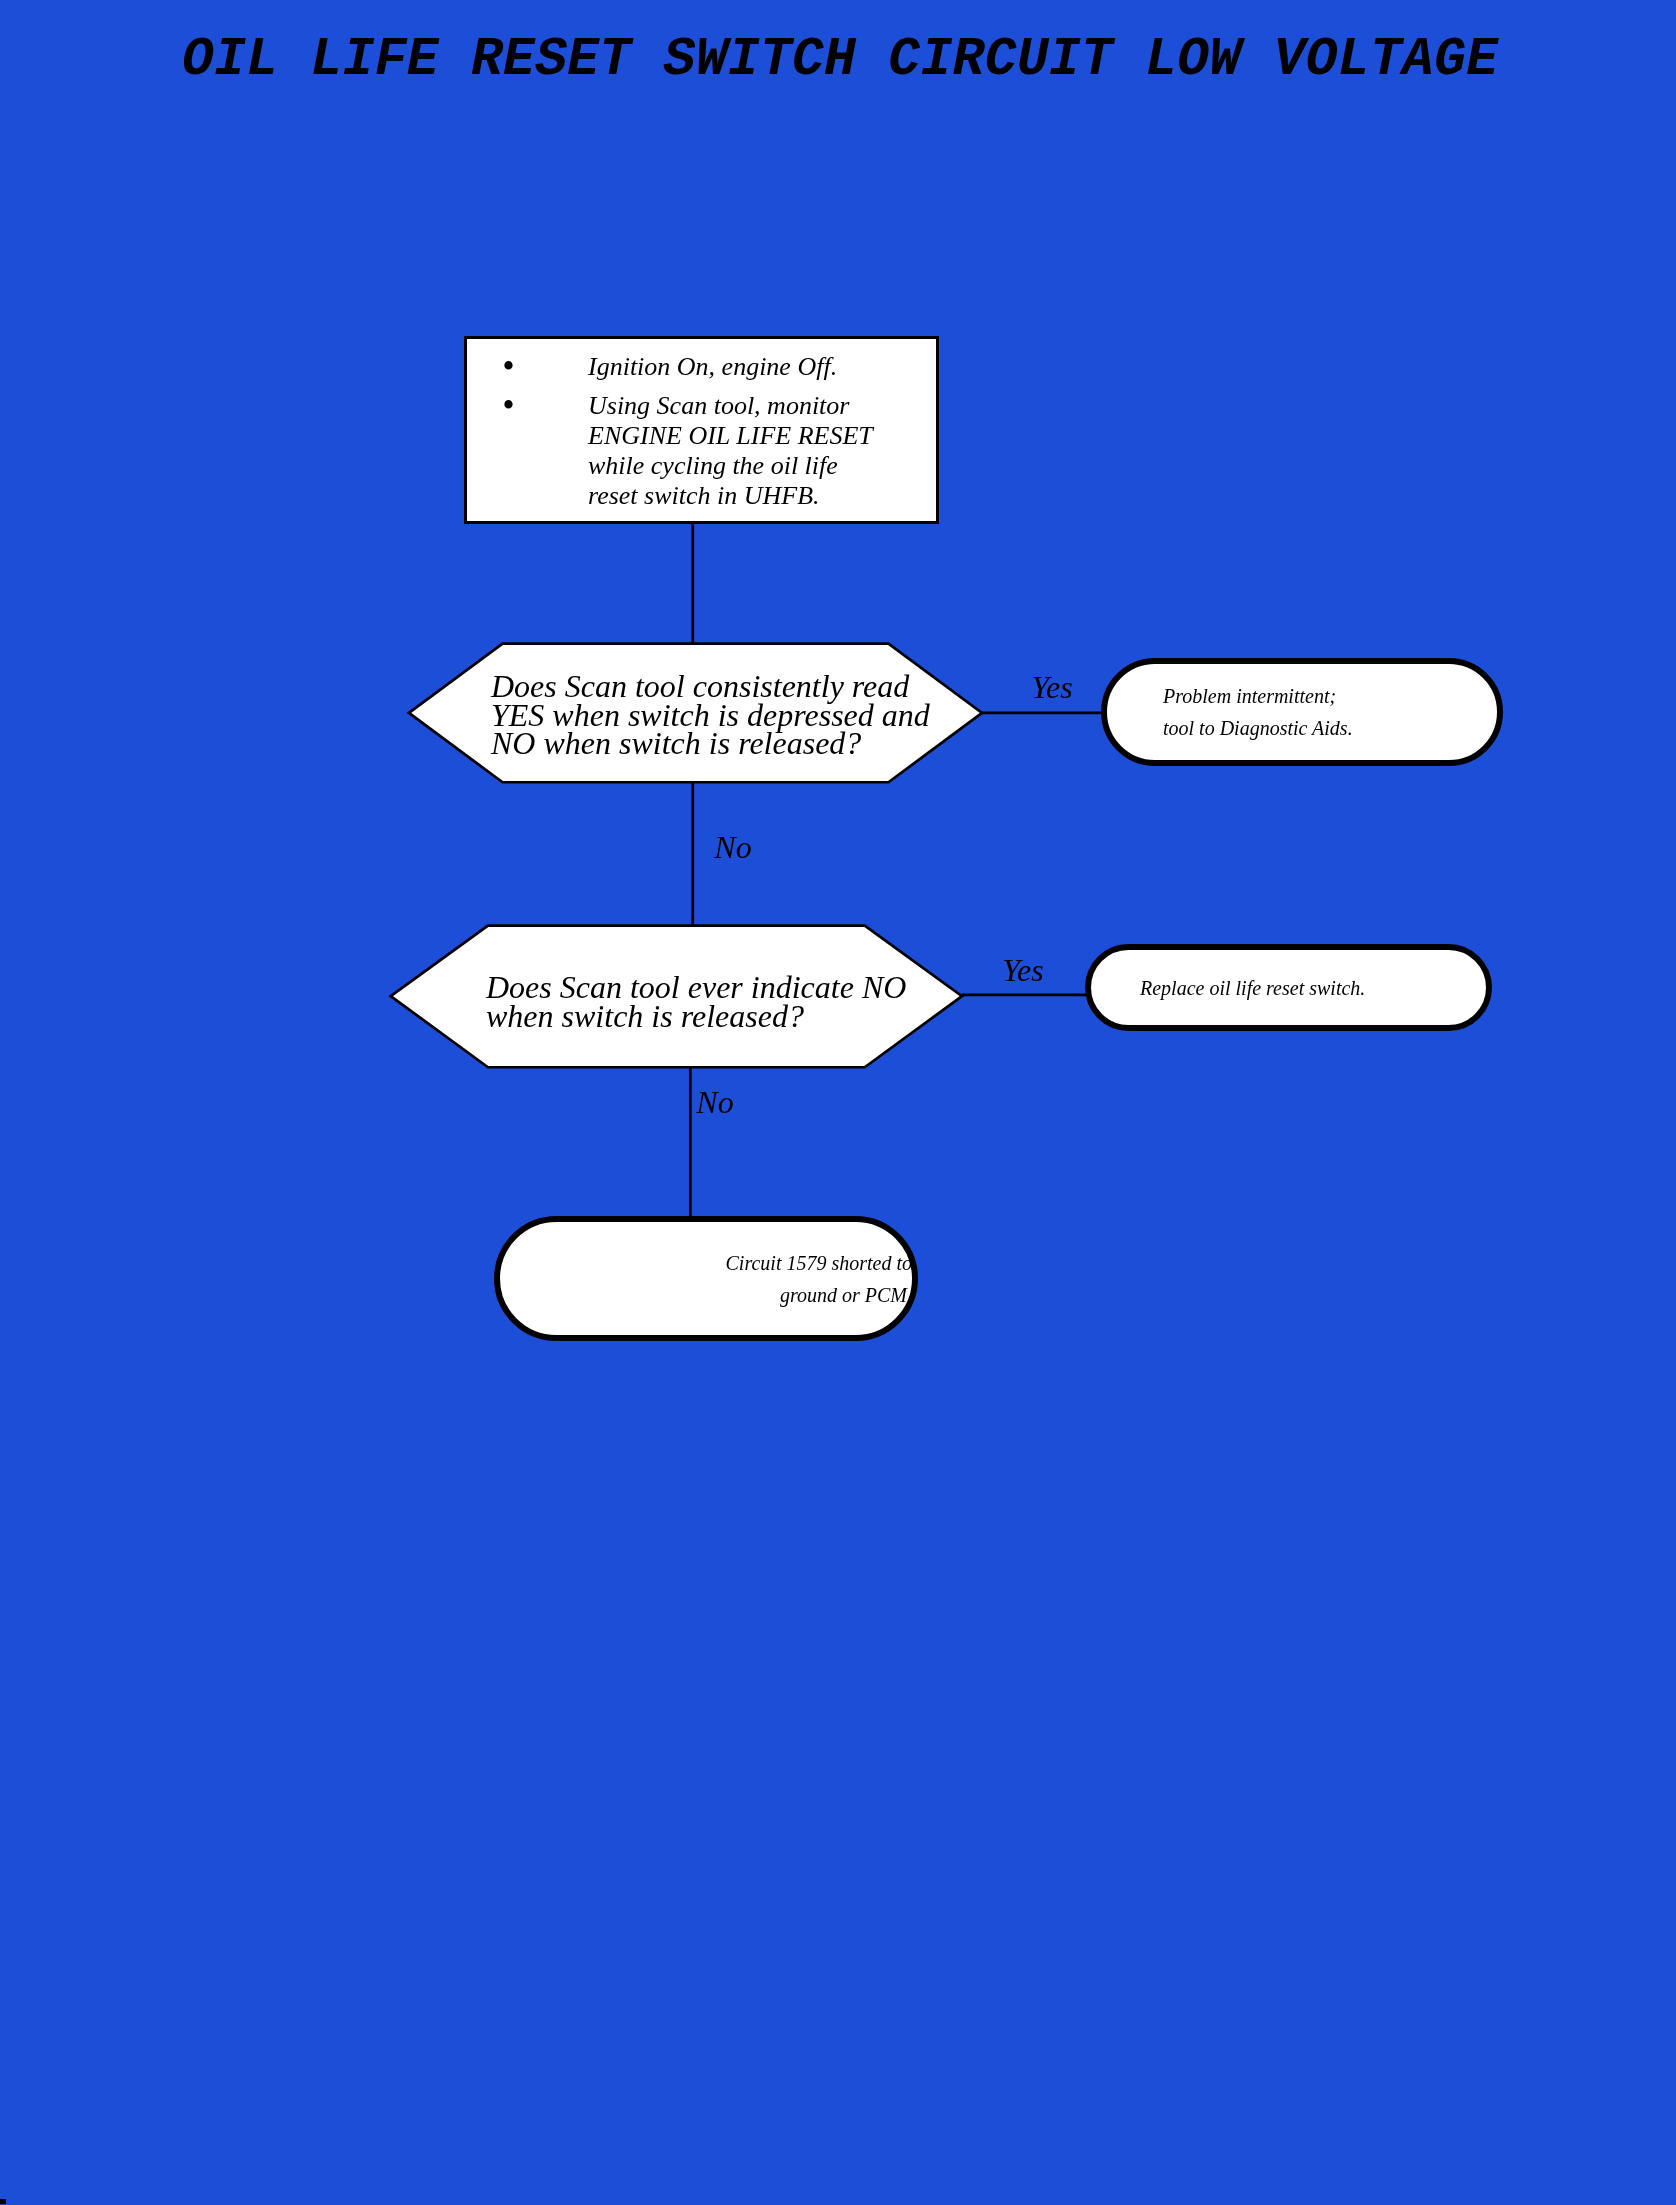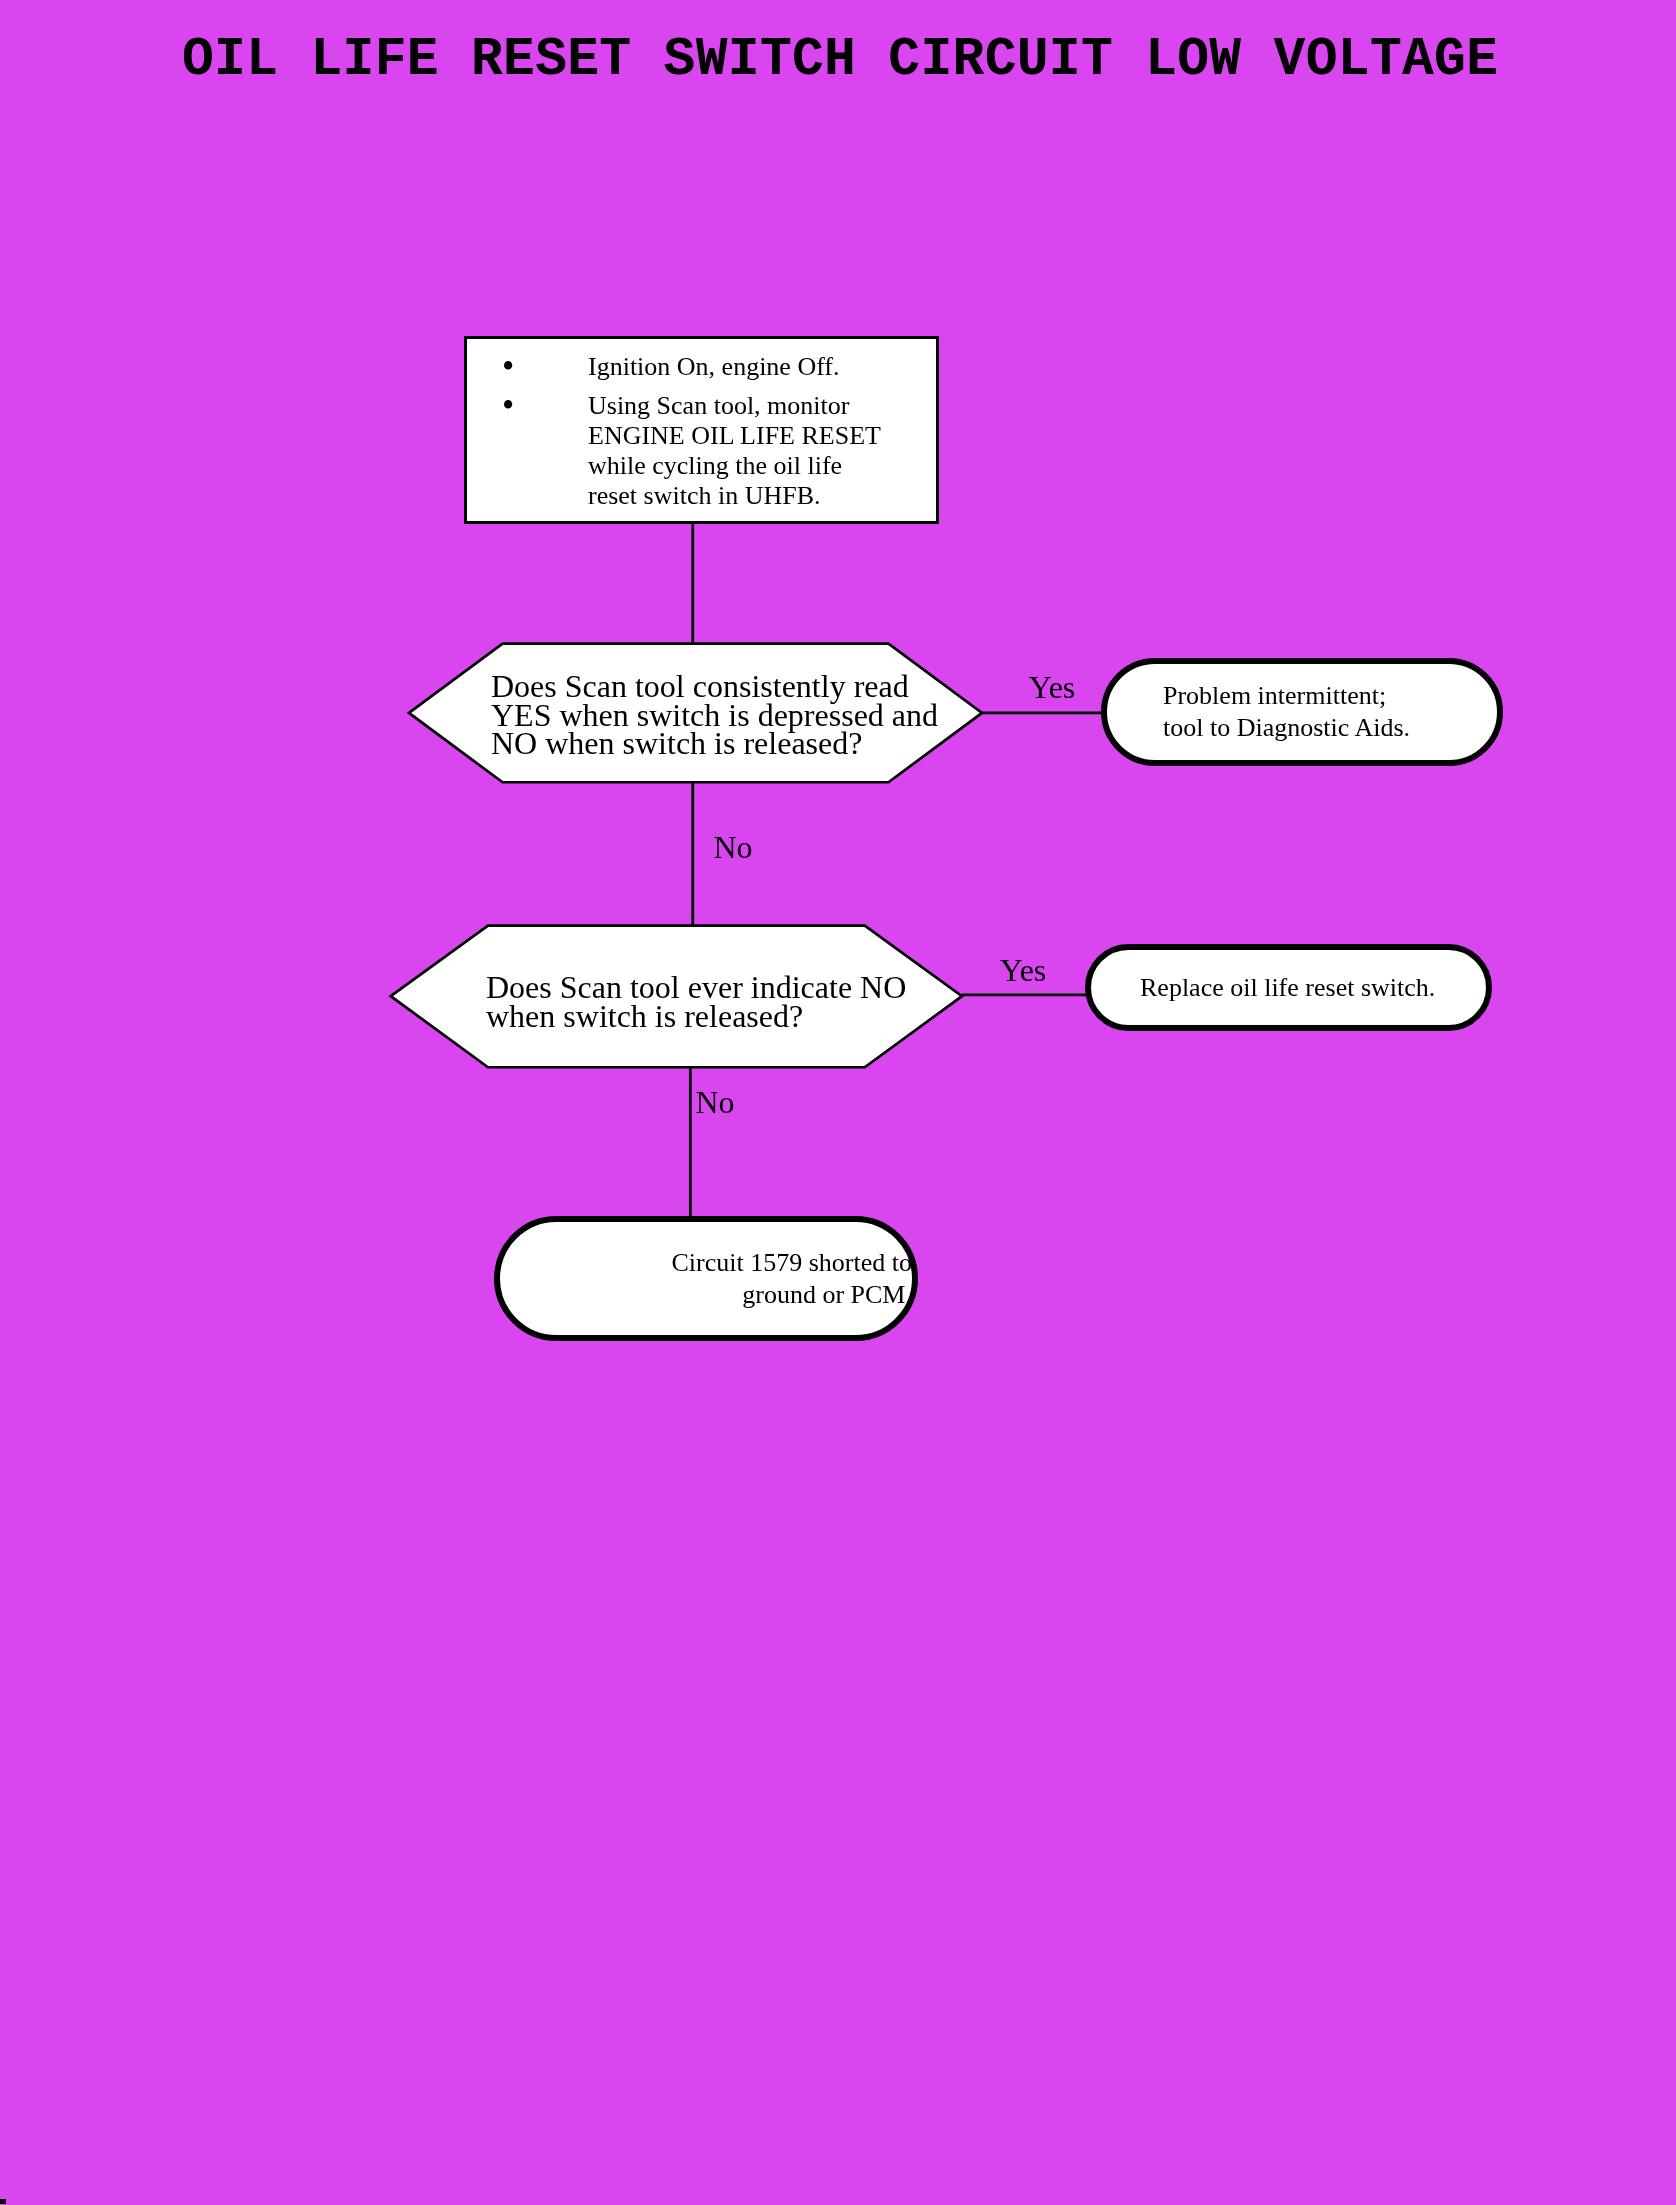--- a/index.html
+++ b/index.html
@@ -1,24 +1,25 @@
 <!DOCTYPE html>
 <html style="font-size:9.7px"><head>
 <meta charset="utf-8">
 <style>
   * { margin: 0; padding: 0; box-sizing: border-box; }
   html, body { background: #ffffff; }
   .page {
     position: relative;
     width: 1676px;
     height: 2205px;
-    background: #d946ef;
+    background: #1d4ed8;
     color: #000000;
     font-family: "Liberation Serif", serif;
     overflow: hidden;
+    font-style: italic;
   }
   .title {
     position: absolute;
     left: 182px;
     top: 34px;
     font-family: "Liberation Mono", monospace;
     font-weight: bold;
     font-size: 53px;
     letter-spacing: 0.3px;
     line-height: 1;
@@ -62,21 +63,21 @@
   .hex2-text { left: 486px; top: 973px; }
 
   .stadium {
     position: absolute;
     border: 6.7px solid #000000;
     border-radius: 607px;
     background: #ffffff;
     display: flex;
     flex-direction: column;
     justify-content: center;
-    font-size: 26px;
+    font-size: 20px;
     line-height: 32px;
     white-space: nowrap;
   }
   .stadium1 { left: 1101px; top: 658px; width: 402px; height: 108px; padding-left: 56px; }
   .stadium2 { left: 1085px; top: 944px; width: 407px; height: 87px; padding-left: 49px; }
   .stadium3 { left: 494px;  top: 1216px; width: 424px; height: 125px; padding-left: 44px; text-align: right; }
 
   .edge-label {
     position: absolute;
     font-size: 32px;

